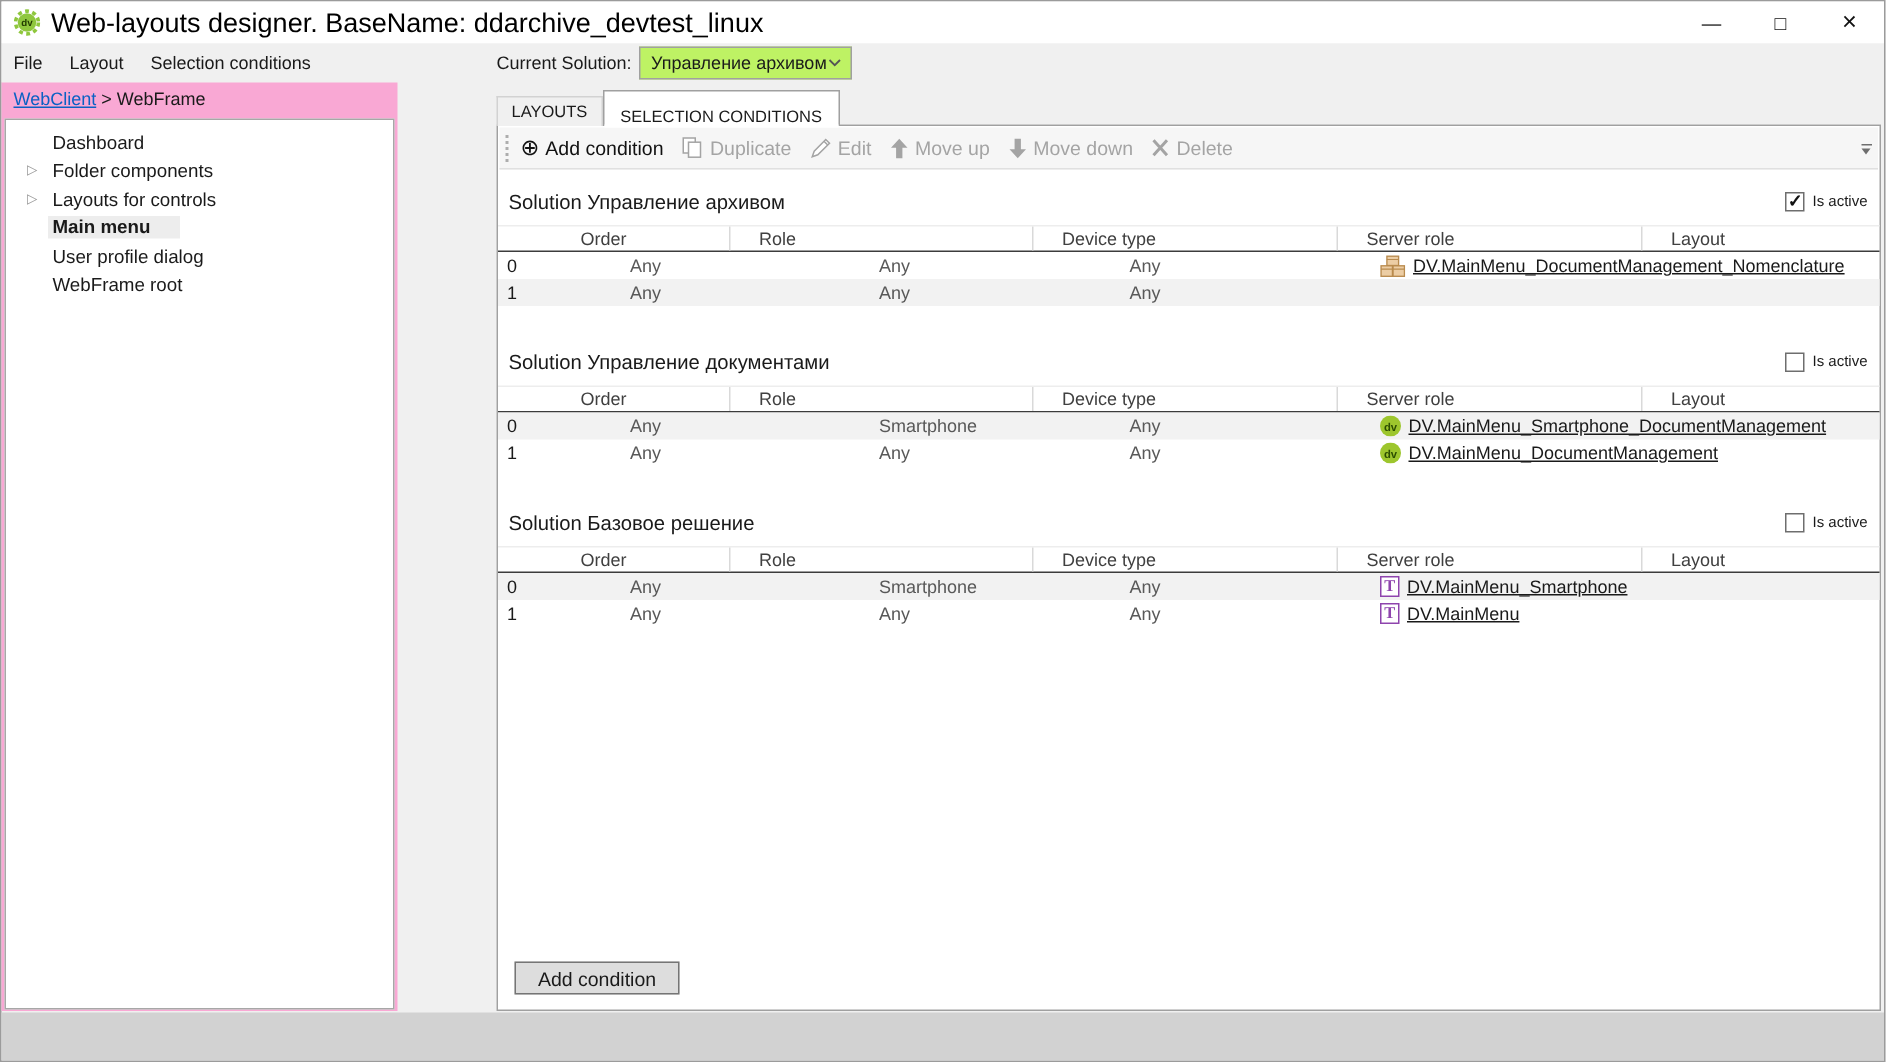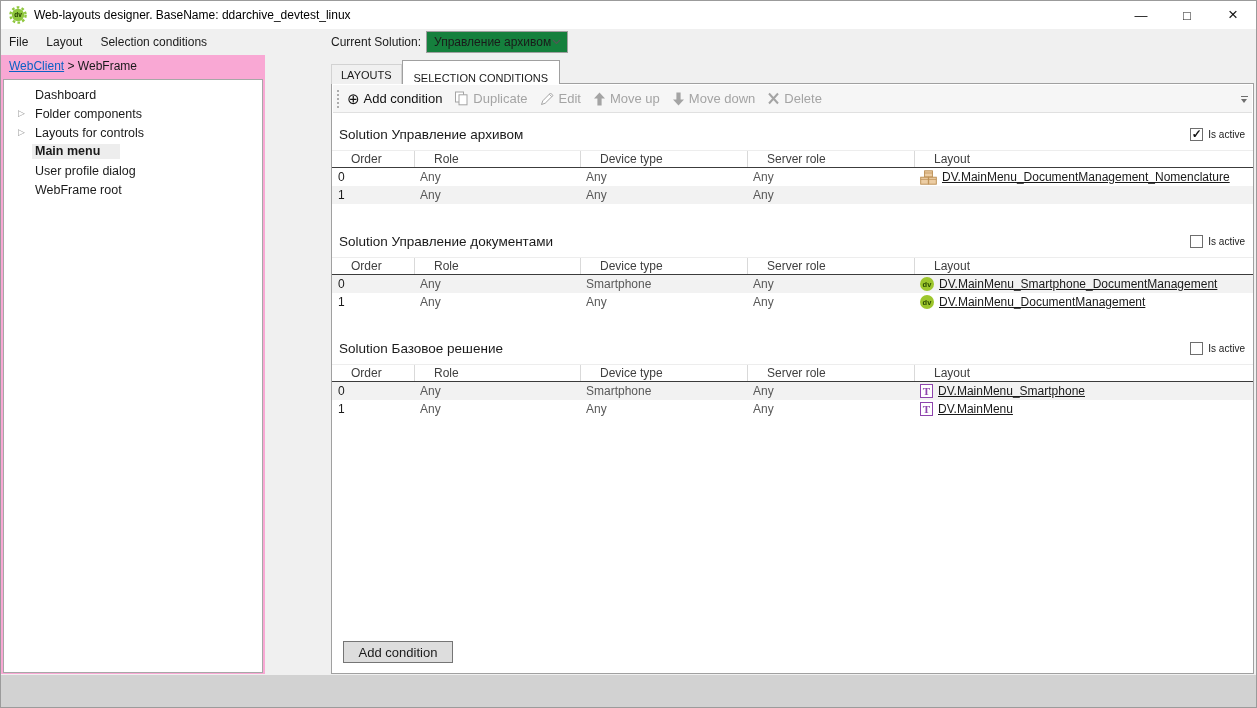--- a/index.html
+++ b/index.html
@@ -8,30 +8,30 @@
     font-family: "Liberation Sans", sans-serif;
     background:#f0f0f0;
     position:relative;
     overflow:hidden;
     color:#1a1a1a;
     border:1px solid #9b9b9b;
   }
   
   .titlebar { position:absolute; top:0; left:0; right:0; height:28px; background:#fff; display:flex; align-items:center; }
   .app-icon { margin-left:8px; width:18px; height:18px; flex:0 0 auto; }
-  .title-text { margin-left:7px; font-size:12px; color:#000; }
+  .title-text { margin-left:7px; font-size:18px; color:#000; }
   .win-controls { margin-left:auto; display:flex; height:100%; }
   .win-btn { width:46px; height:100%; display:flex; align-items:center; justify-content:center; font-size:13px; color:#111; cursor:default; }
   .win-btn.close { font-size:17px; }
   
   .menubar { position:absolute; top:28px; left:0; right:0; height:26px; background:#f0f0f0; display:flex; align-items:center; font-size:12px; }
   .menu-item { padding:0 9px; height:100%; display:flex; align-items:center; }
   .menu-item:first-child { padding-left:8px; }
   .solution-group { position:absolute; left:330px; top:0; height:100%; display:flex; align-items:center; gap:5px; }
-  .solution-select { width:142px; height:22px; background:#15803d; border:1px solid #a0a0a0; display:flex; align-items:center; padding:0 6px 0 7px; font-size:12px; }
+  .solution-select { width:142px; height:22px; background:#bef264; border:1px solid #a0a0a0; display:flex; align-items:center; padding:0 6px 0 7px; font-size:12px; }
   .solution-select .sel-text { flex:1; white-space:nowrap; overflow:hidden; }
   
   .left-panel { position:absolute; top:54px; left:0; width:264px; height:619px; background:#f9a8d4; }
   .breadcrumb { height:24px; padding:4px 0 0 8px; font-size:12px; }
   .breadcrumb a { color:#0b61c4; text-decoration:underline; cursor:pointer; }
   .bc-sep, .bc-cur { color:#1a1a1a; }
   .tree-box { position:absolute; top:24px; left:2px; right:2px; bottom:1px; border:1px solid #a7a7a7; background:#fff; padding-top:5px; }
   .tree-row { height:19px; display:flex; align-items:center; padding-left:31px; font-size:12.5px; position:relative; cursor:default; }
   .expander { position:absolute; left:14px; top:4px; font-size:9px; color:#9a9a9a; }
   .tree-row.selected .tree-label { font-weight:bold; background:#ededed; padding:0 20px 1px 3px; margin-left:-3px; }
@@ -54,21 +54,21 @@
   
   .sections { padding-top:9px; }
   .section { margin-bottom:25px; }
   .sec-head { display:flex; align-items:center; justify-content:space-between; padding:0 8px 0 7px; height:24px; margin-bottom:4px; }
   .sec-title { font-size:13.5px; }
   .isactive { display:flex; align-items:center; gap:5px; font-size:10px; cursor:default; }
   .cb { width:13px; height:13px; border:1px solid #6e6e6e; background:#fff; display:flex; align-items:center; justify-content:center; font-size:12px; line-height:11px; }
   .cb.checked::after { content:"✓"; font-weight:bold; color:#111; }
   
   .thead { display:flex; height:18px; border-bottom:1px solid #3c3c3c; border-top:1px solid #ededed; align-items:stretch; color:#404040; font-size:12px; }
-  .th { padding-left:19px; display:flex; align-items:center; }
+  .th { padding-left:19px; display:flex; align-items:center;margin-left:36px; }
   .th + .th { border-left:1px solid #d9d9d9; }
   .col-order { width:82px; }
   .col-role { width:166px; }
   .col-device { width:167px; }
   .col-server { width:167px; }
   .col-layout { flex:1; }
   .trow { display:flex; height:18px; align-items:center; font-size:12px; }
   .trow.shaded { background:#f2f2f2; }
   .td { padding-left:6px; overflow:hidden; white-space:nowrap; display:flex; align-items:center; }
   .td.gray { color:#595959; }

